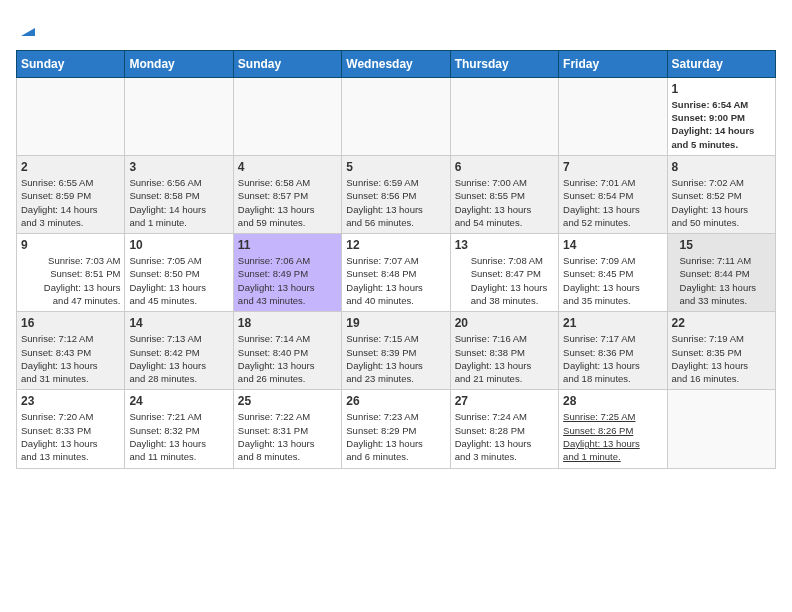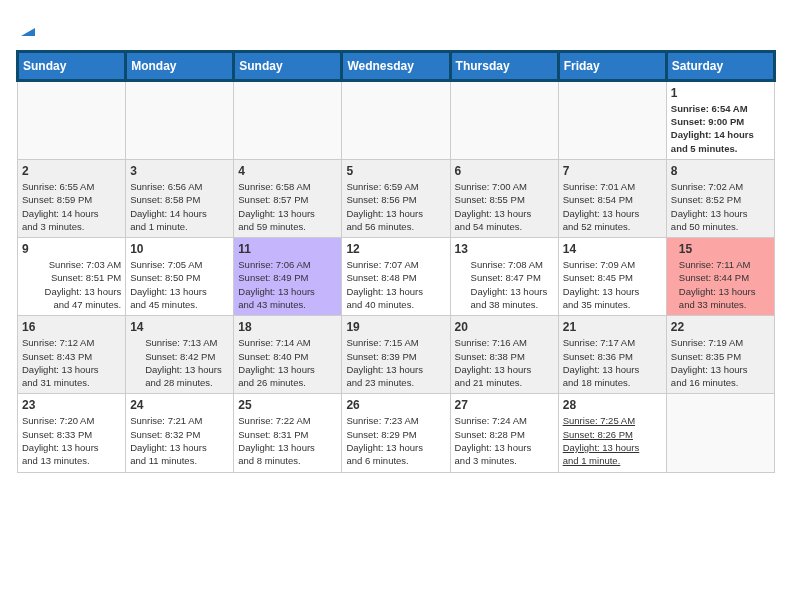--- a/index.html
+++ b/index.html
@@ -38,21 +38,21 @@
       border-collapse: collapse;
       border: 1px solid #ccc;
     }
     .calendar th {
       background-color: #2979c7;
       color: white;
       font-size: 12px;
       font-weight: bold;
       padding: 6px 4px;
       text-align: left;
-      border: 3px solid #0c4a6e;
+      border: 1px solid #0c4a6e;
     }
     .calendar td {
       vertical-align: top;
       border: 1px solid #ccc;
       padding: 4px;
       width: calc(100% / 7);
       min-height: 80px;
       font-size: 10px;
       color: #333;
       background: #fff;
@@ -216,39 +216,39 @@
 Daylight: 13 hours
 and 38 minutes.</div>
         </td>
         <td style="background-color: rgb(255, 255, 255);">
           <span class="day-num">14</span>
           <div class="day-info" style="white-space: pre-line;">Sunrise: 7:09 AM
 Sunset: 8:45 PM
 Daylight: 13 hours
 and 35 minutes.</div>
         </td>
-        <td style="background-color: #fca5a5; padding-left: 12px;">
+        <td style="background-color: #e5e5e5; padding-left: 12px;">
           <span class="day-num">15</span>
           <div class="day-info" style="white-space: pre-line;">Sunrise: 7:11 AM
 Sunset: 8:44 PM
 Daylight: 13 hours
 and 33 minutes.</div>
         </td>
       </tr>
       <tr>
         <td style="background-color: rgb(240, 240, 240);">
           <span class="day-num">16</span>
           <div class="day-info" style="white-space: pre-line;">Sunrise: 7:12 AM
 Sunset: 8:43 PM
 Daylight: 13 hours
 and 31 minutes.</div>
         </td>
         <td style="background-color: rgb(240, 240, 240);">
           <span class="day-num">14</span>
-          <div class="day-info" style="white-space: pre-line; margin-left: 15px;">Sunrise: 7:13 AM
+          <div class="day-info" style="white-space: pre-line;">Sunrise: 7:13 AM
 Sunset: 8:42 PM
 Daylight: 13 hours
 and 28 minutes.</div>
         </td>
         <td style="background-color: rgb(240, 240, 240);">
           <span class="day-num">18</span>
           <div class="day-info" style="white-space: pre-line;">Sunrise: 7:14 AM
 Sunset: 8:40 PM
 Daylight: 13 hours
 and 26 minutes.</div>

